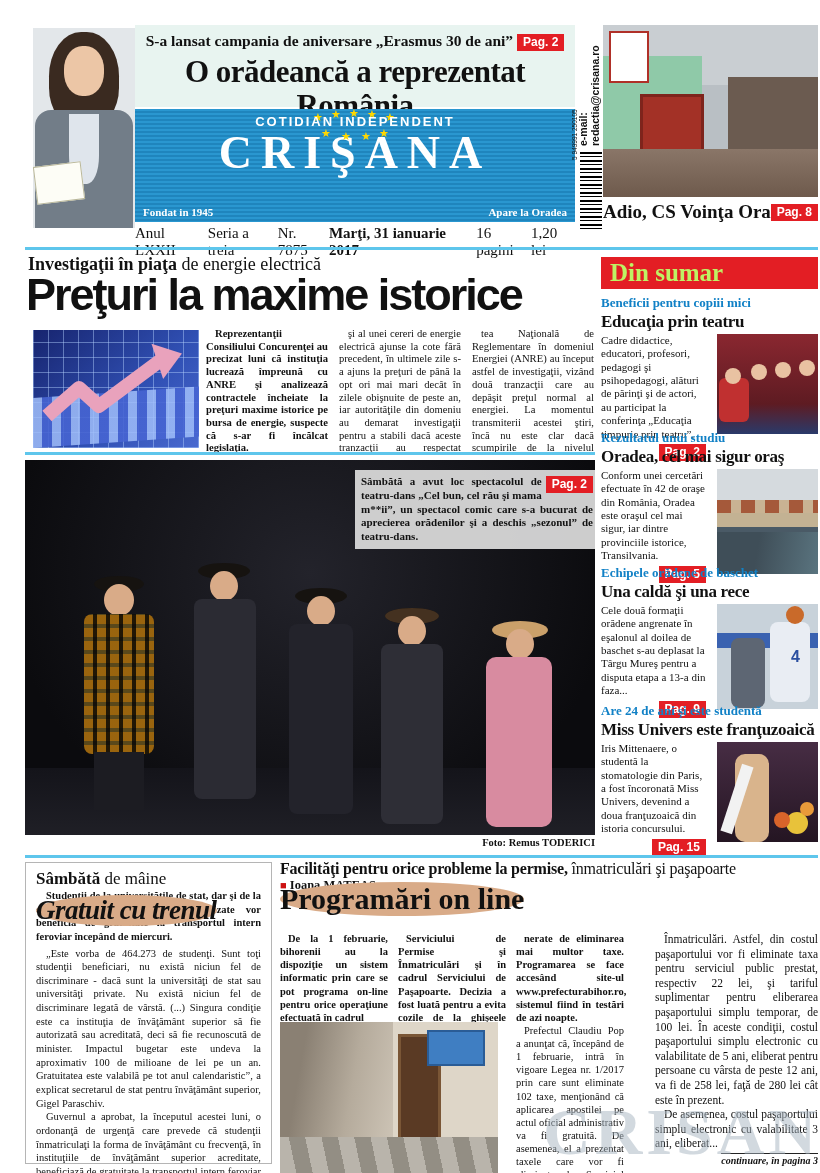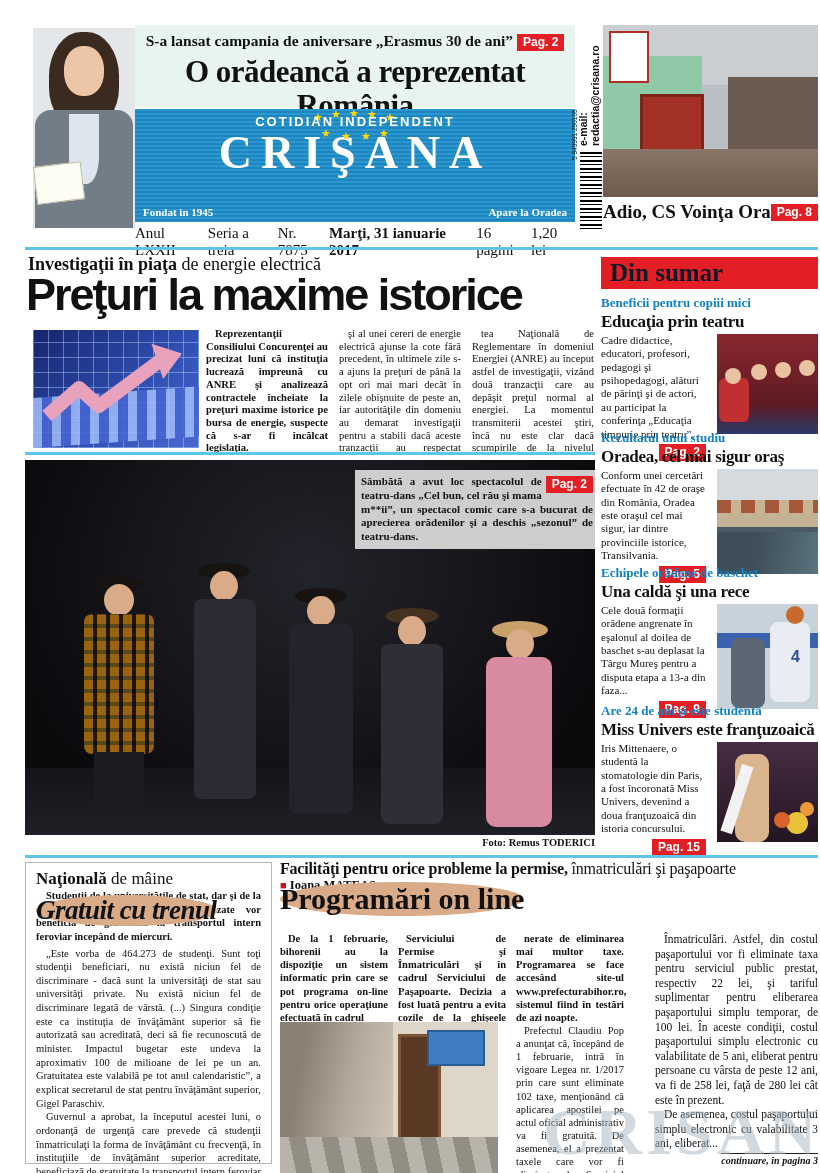--- a/index.html
+++ b/index.html
@@ -82,21 +82,21 @@
   .fig{position:absolute;}
   .head{position:absolute;background:#d9ab88;border-radius:50%;}
   .hat{position:absolute;background:#161310;border-radius:50%;}
   .caption-box{position:absolute;left:330px;top:10px;width:232px;background:rgba(216,216,216,.95);
                padding:5px 6px;font-weight:bold;font-size:11px;line-height:1.25;text-align:justify;color:#111;}
   .caption-box .badge{float:right;margin:1px 0 0 4px;}
   .credit{left:25px;top:837px;width:570px;text-align:right;font-weight:bold;font-size:10.5px;}
 
   
   .sumar{left:601px;top:257px;width:217px;height:599px;}
-  .sumar-banner{position:absolute;top:0;left:0;right:0;height:32px;background:#e31e24;color:#0f172a;
+  .sumar-banner{position:absolute;top:0;left:0;right:0;height:32px;background:#e31e24;color:#bef264;
                 font-weight:bold;font-size:25px;line-height:32px;padding-left:9px;box-sizing:border-box;}
   .s-item{position:absolute;left:0;width:217px;}
   .s-kicker{color:#1181c6;font-weight:bold;font-size:13px;}
   .s-head{font-weight:bold;font-size:17px;line-height:1.05;letter-spacing:-0.3px;margin:2px 0 3px;}
   .s-row{display:flex;gap:11px;}
   .s-text{width:108px;font-size:11px;line-height:1.22;}
   .s-text .badge{display:block;width:max-content;margin-left:auto;margin-top:3px;}
   .s-photo{width:104px;overflow:hidden;position:relative;}
 
   .ph-conf{height:100px;background:linear-gradient(#8a2730,#5e1b22 70%,#2a3a6a);}
@@ -356,21 +356,21 @@
             <div class="fl3"></div>
         </div>
       </div>
     </div>
   </div>
 
   <div class="abs divider" style="left:25px;top:855px;width:793px"></div>
 
   <div class="abs train">
     <div class="kick">
-      <b>Naţională</b>
+      <b>Sâmbătă</b>
       <span>de mâine</span>
     </div>
     <div class="head">Gratuit cu trenul</div>
     <p class="lead">Studenţii de la universităţile de stat, dar şi de la cele private acreditate sau autorizate vor beneficia de gratuitate la transportul intern feroviar începând de miercuri.</p>
     <p>„Este vorba de 464.273 de studenţi. Sunt toţi studenţii beneficiari, nu există niciun fel de discriminare - dacă sunt la universităţi de stat sau universităţi private. Nu există niciun fel de discriminare legată de vârstă. (...) Singura condiţie este ca instituţia de învăţământ superior să fie autorizată sau acreditată, deci să fie recunoscută de minister. Impactul bugetar este undeva la aproximativ 100 de milioane de lei pe un an. Gratuitatea este valabilă pe tot anul calendaristic”, a explicat secretarul de stat pentru învăţământ superior, Gigel Paraschiv.</p>
     <p>
       <span>Guvernul a aprobat, la începutul acestei luni, o ordonanţă de urgenţă care prevede că studenţii înmatriculaţi la forma de învăţământ cu frecvenţă, în instituţiile de învăţământ superior acreditate, beneficiază de gratuitate la transportul intern feroviar la toate categoriile de trenuri, clasa a II-a.</span>
       
     </p>
   </div>

